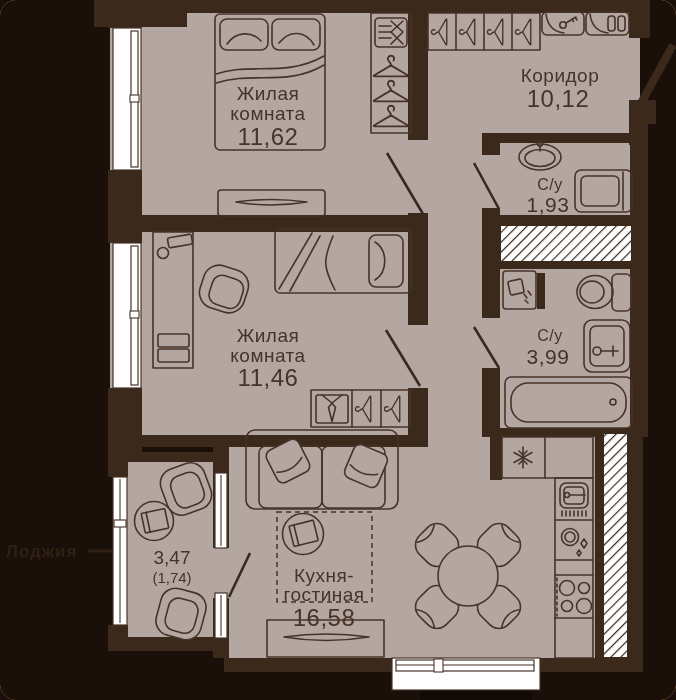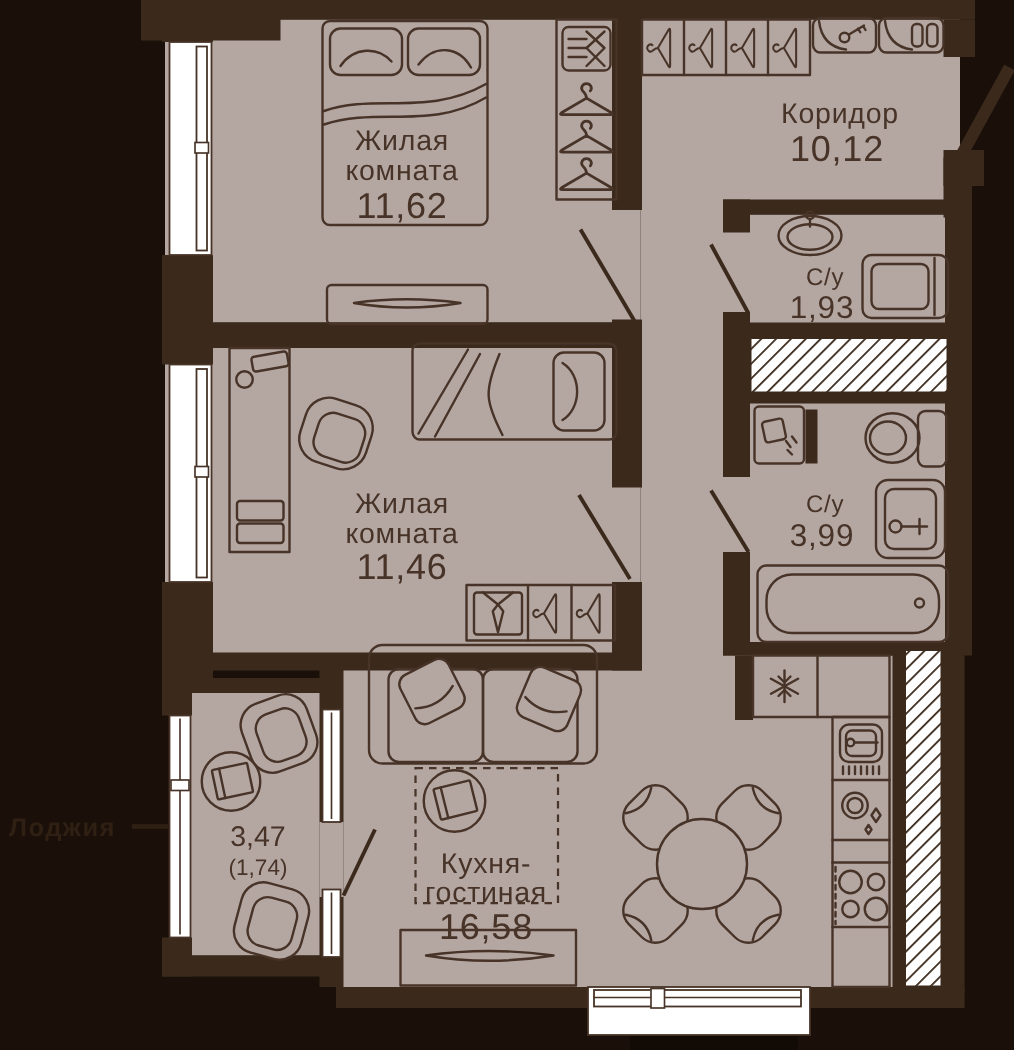--- a/index.html
+++ b/index.html
@@ -1,16 +1,16 @@
 <!DOCTYPE html>
 <html><head>
 <meta charset="utf-8">
 <style>
   html,body{margin:0;padding:0;background:#1a1009;}
-  .page{width:676px;height:700px;position:relative;overflow:hidden;background:#fdba74;}
+  .page{width:676px;height:700px;position:relative;overflow:hidden;background:#fdba74;border-radius:16px;}
   svg{display:block;}
   text{font-family:"Liberation Sans","DejaVu Sans",sans-serif;fill:#473327;}
   .room-name{font-size:19px;letter-spacing:.5px;}
   .room-area{font-size:24px;letter-spacing:.5px;}
   .small-name{font-size:16px;letter-spacing:.5px;}
   .small-area{font-size:21px;letter-spacing:.5px;}
   .loggia-area{font-size:19px;}
   .loggia-coeff{font-size:15px;}
   .callout{font-size:17px;letter-spacing:1px;fill:#2f2013;font-weight:bold;}
   .furn{stroke:#473327;stroke-width:1.6;fill:none;stroke-linecap:round;stroke-linejoin:round;}

